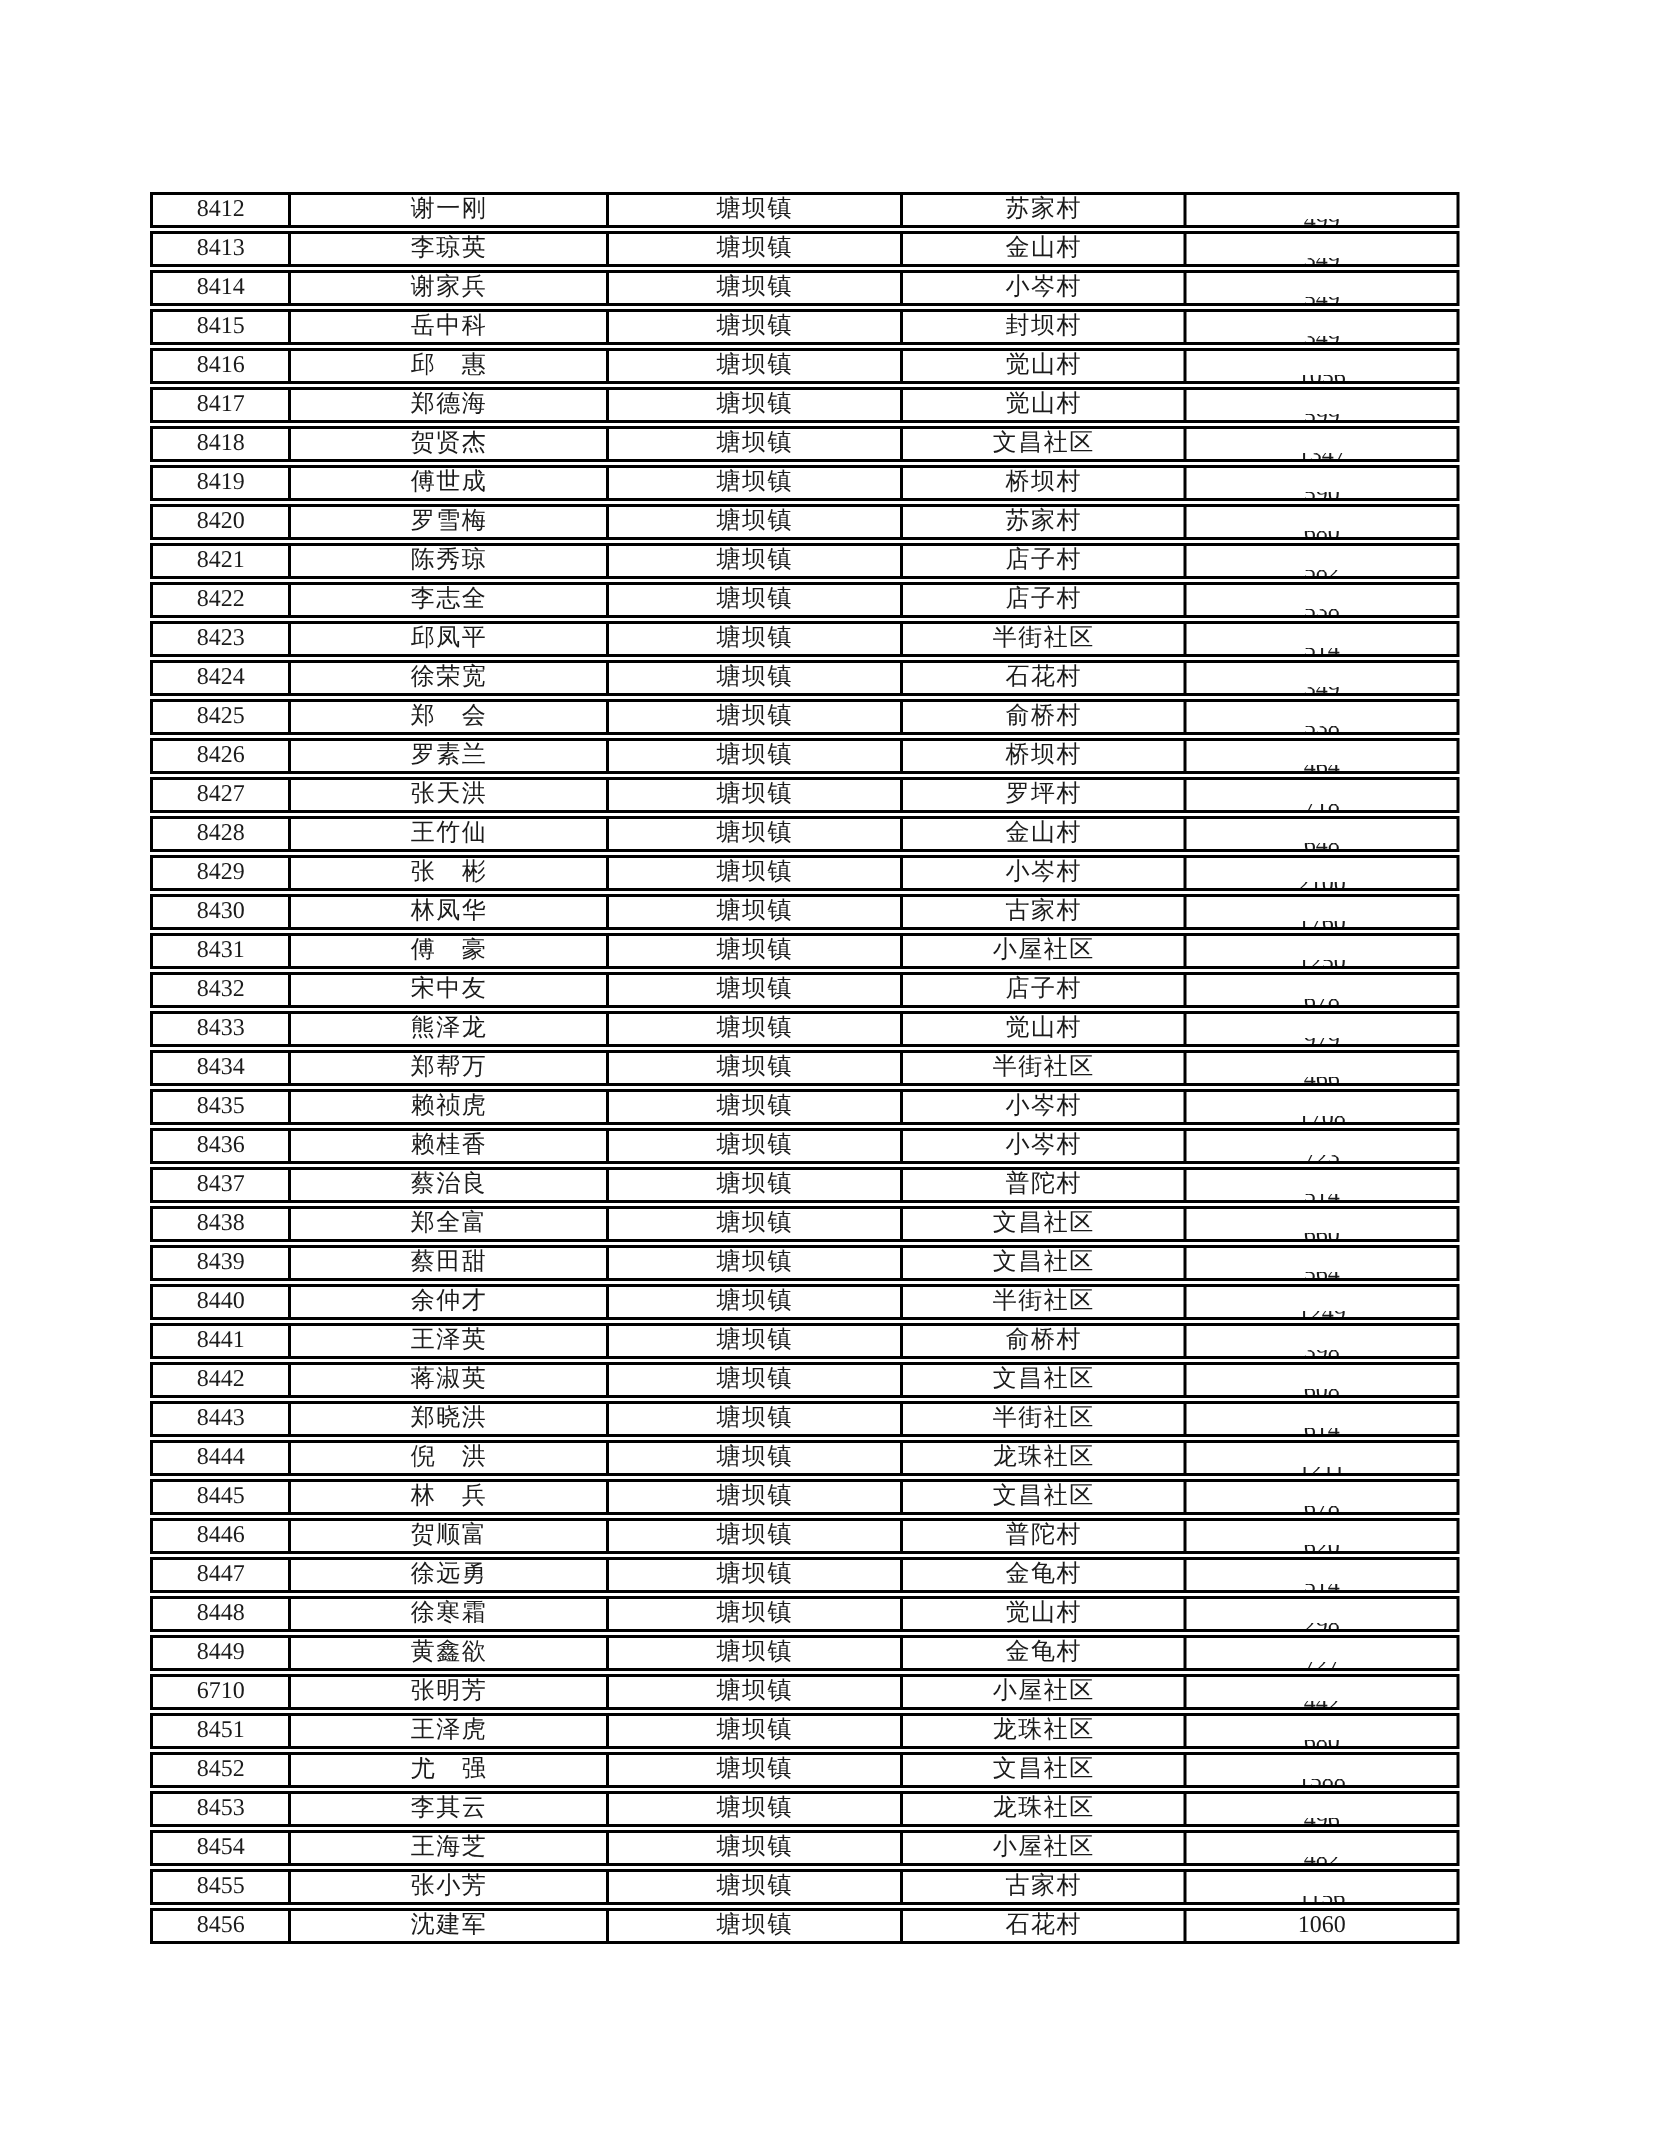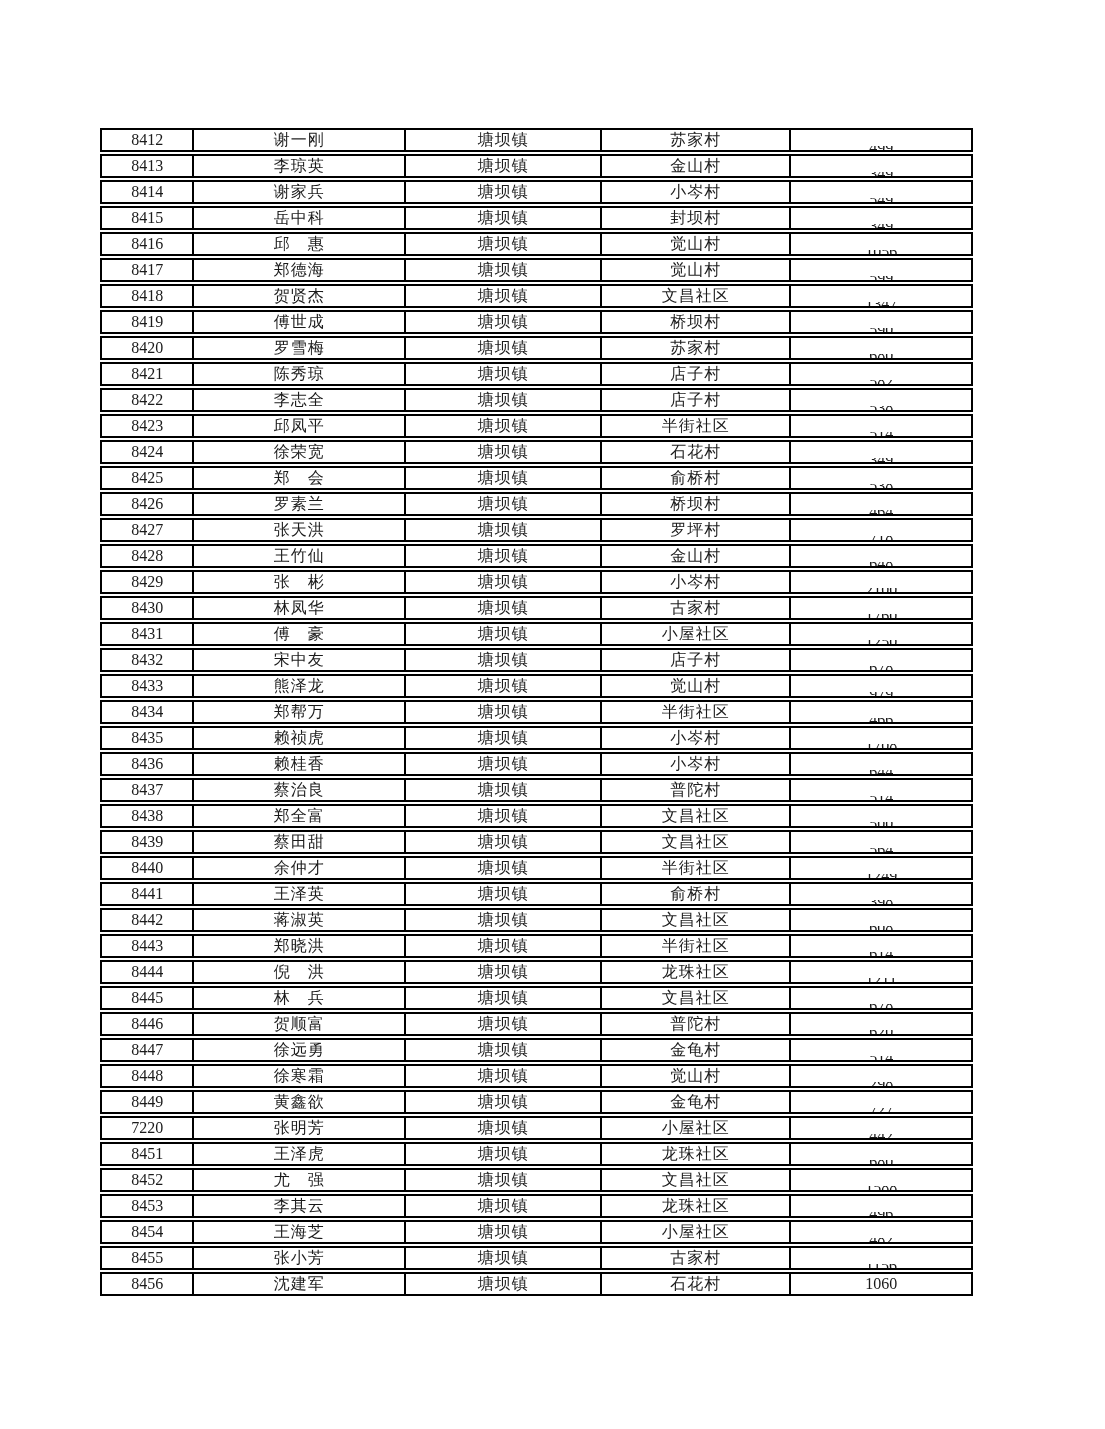--- a/index.html
+++ b/index.html
@@ -223,35 +223,35 @@
     <div class="cell c-name">赖祯虎</div>
     <div class="cell c-town">塘坝镇</div>
     <div class="cell c-village">小岑村</div>
     <div class="cell c-value">1708</div>
   </div>
       <div class="row">
     <div class="cell c-id">8436</div>
     <div class="cell c-name">赖桂香</div>
     <div class="cell c-town">塘坝镇</div>
     <div class="cell c-village">小岑村</div>
-    <div class="cell c-value">644</div>
+    <div class="cell c-value">723</div>
   </div>
       <div class="row">
     <div class="cell c-id">8437</div>
     <div class="cell c-name">蔡治良</div>
     <div class="cell c-town">塘坝镇</div>
     <div class="cell c-village">普陀村</div>
     <div class="cell c-value">514</div>
   </div>
       <div class="row">
     <div class="cell c-id">8438</div>
     <div class="cell c-name">郑全富</div>
     <div class="cell c-town">塘坝镇</div>
     <div class="cell c-village">文昌社区</div>
-    <div class="cell c-value">500</div>
+    <div class="cell c-value">660</div>
   </div>
       <div class="row">
     <div class="cell c-id">8439</div>
     <div class="cell c-name">蔡田甜</div>
     <div class="cell c-town">塘坝镇</div>
     <div class="cell c-village">文昌社区</div>
     <div class="cell c-value">564</div>
   </div>
       <div class="row">
     <div class="cell c-id">8440</div>
@@ -317,21 +317,21 @@
     <div class="cell c-value">298</div>
   </div>
       <div class="row">
     <div class="cell c-id">8449</div>
     <div class="cell c-name">黄鑫欲</div>
     <div class="cell c-town">塘坝镇</div>
     <div class="cell c-village">金龟村</div>
     <div class="cell c-value">727</div>
   </div>
       <div class="row">
-    <div class="cell c-id">7220</div>
+    <div class="cell c-id">6710</div>
     <div class="cell c-name">张明芳</div>
     <div class="cell c-town">塘坝镇</div>
     <div class="cell c-village">小屋社区</div>
     <div class="cell c-value">442</div>
   </div>
       <div class="row">
     <div class="cell c-id">8451</div>
     <div class="cell c-name">王泽虎</div>
     <div class="cell c-town">塘坝镇</div>
     <div class="cell c-village">龙珠社区</div>

